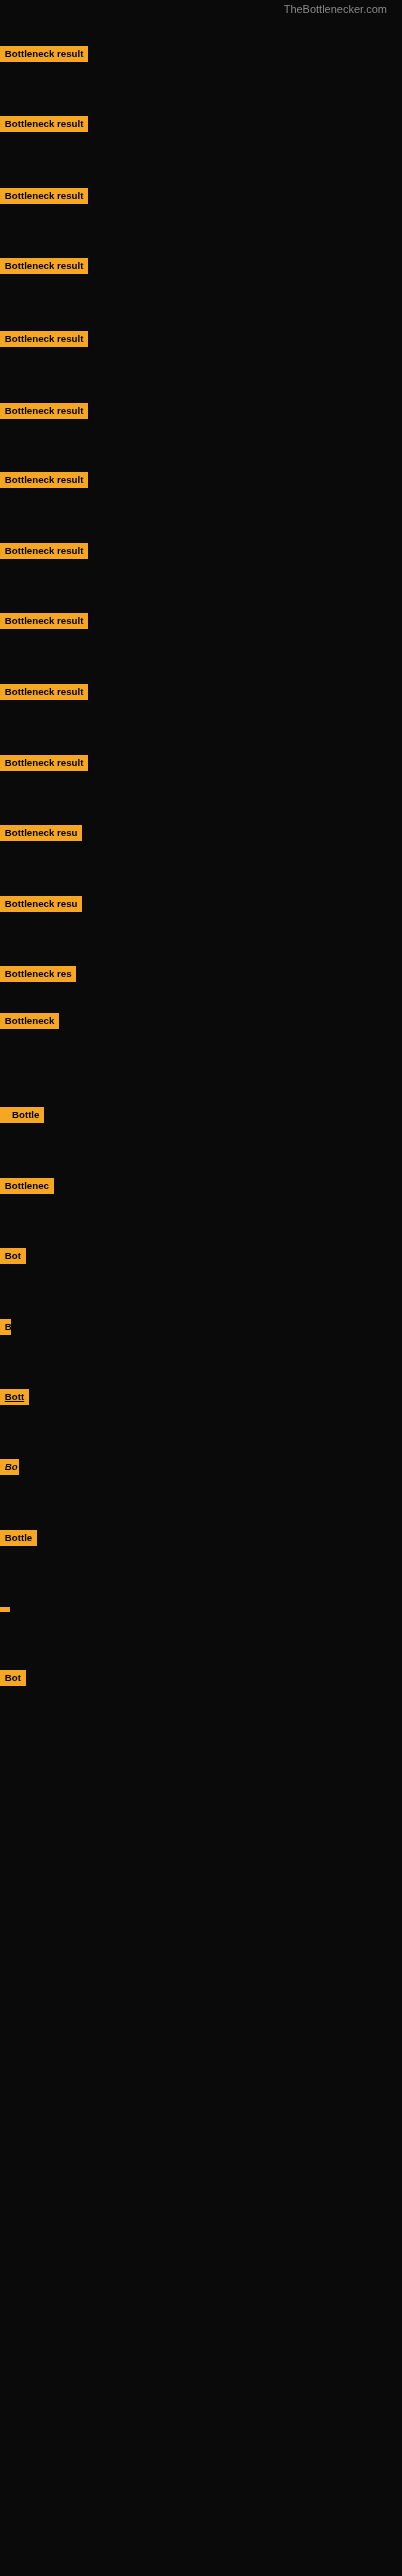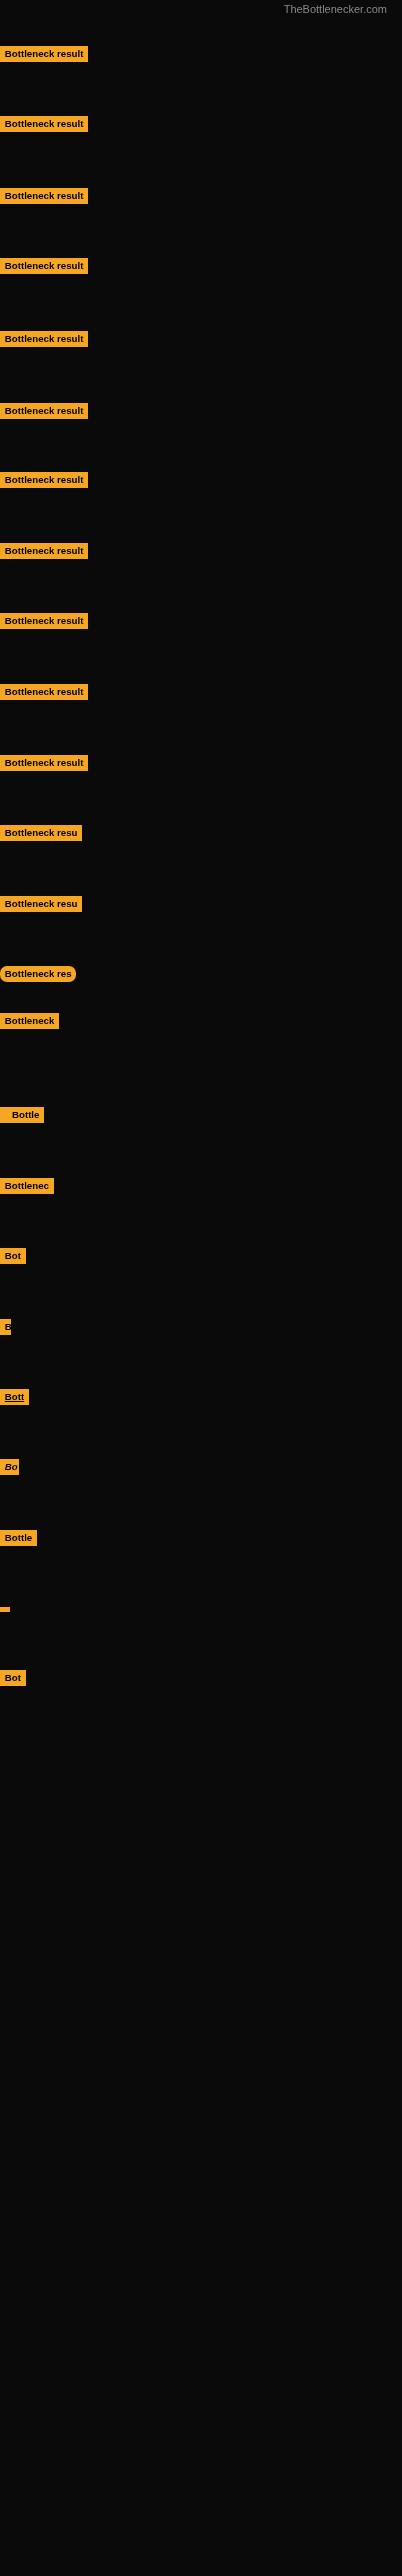--- a/index.html
+++ b/index.html
@@ -48,21 +48,21 @@
     <div class="row" style="top: 258px; left: 0px;"><span class="bottleneck-label" style="max-width: 122px;">Bottleneck result</span></div>
     <div class="row" style="top: 331px; left: 0px;"><span class="bottleneck-label" style="max-width: 122px;">Bottleneck result</span></div>
     <div class="row" style="top: 403px; left: 0px;"><span class="bottleneck-label" style="max-width: 121px;">Bottleneck result</span></div>
     <div class="row" style="top: 472px; left: 0px;"><span class="bottleneck-label" style="max-width: 122px;">Bottleneck result</span></div>
     <div class="row" style="top: 543px; left: 0px;"><span class="bottleneck-label" style="max-width: 122px;">Bottleneck result</span></div>
     <div class="row" style="top: 613px; left: 0px;"><span class="bottleneck-label" style="max-width: 119px;">Bottleneck result</span></div>
     <div class="row" style="top: 684px; left: 0px;"><span class="bottleneck-label" style="max-width: 117px;">Bottleneck result</span></div>
     <div class="row" style="top: 755px; left: 0px;"><span class="bottleneck-label" style="max-width: 113px;">Bottleneck result</span></div>
     <div class="row" style="top: 825px; left: 0px;"><span class="bottleneck-label" style="max-width: 106px;">Bottleneck resu</span></div>
     <div class="row" style="top: 896px; left: 0px;"><span class="bottleneck-label" style="max-width: 103px;">Bottleneck resu</span></div>
-    <div class="row" style="top: 966px; left: 0px;"><span class="bottleneck-label" style="max-width: 97px; border-radius: 7px;">Bottleneck res</span></div>
+    <div class="row" style="top: 966px; left: 0px;"><span class="bottleneck-label" style="max-width: 97px;">Bottleneck res</span></div>
     <div class="row" style="top: 1013px; left: 0px;"><span class="bottleneck-label" style="max-width: 72px;">Bottleneck</span></div>
     <div class="row" style="top: 1107px; left: 0px;"><span class="bottleneck-label" style="max-width: 44px; padding-left: 12px;">Bottle</span></div>
     <div class="row" style="top: 1178px; left: 0px;"><span class="bottleneck-label" style="max-width: 63px;">Bottlenec</span></div>
     <div class="row" style="top: 1248px; left: 0px;"><span class="bottleneck-label" style="max-width: 28px;">Bot</span></div>
     <div class="row" style="top: 1319px; left: 0px;"><span class="bottleneck-label" style="max-width: 11.3px;">B</span></div>
     <div class="row" style="top: 1389px; left: 0px;"><span class="bottleneck-label" style="max-width: 31px; text-decoration: underline;">Bott</span></div>
     <div class="row" style="top: 1459px; left: 0px;"><span class="bottleneck-label" style="max-width: 19.3px; font-style: italic;">Bo</span></div>
     <div class="row" style="top: 1530px; left: 0px;"><span class="bottleneck-label" style="max-width: 50px;">Bottle</span></div>
     <div class="row" style="top: 1600px; left: 0px;"><span class="bottleneck-label" style="max-width: 6.4px;"></span></div>
     <div class="row" style="top: 1670px; left: 0px;"><span class="bottleneck-label" style="max-width: 28px;">Bot</span></div>

